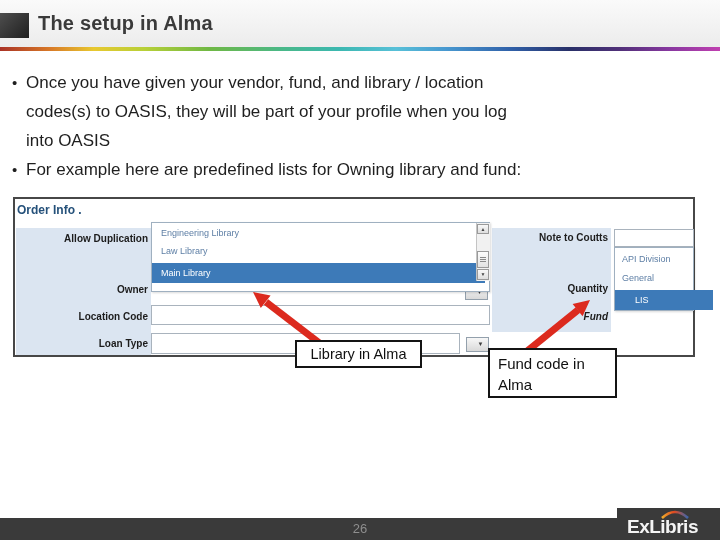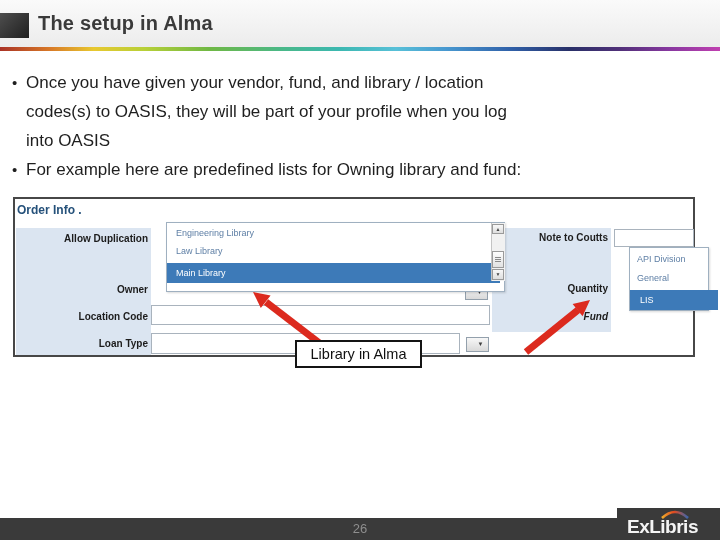--- a/index.html
+++ b/index.html
@@ -41,21 +41,21 @@
   .input { background:#fff; border:1px solid #a9b3bd; }
   .loc-input  { left:136px; top:106px; width:337px; height:18px; }
   .loan-input { left:136px; top:134px; width:307px; height:19px; }
   .ntc-input  { left:599px; top:30px;  width:78px;  height:16px; }
 
   .combo-btn { width:21px; height:13px; background:linear-gradient(#f7f7f7,#d9d9d9);
     border:1px solid #93a0ac; color:#3f3f3f; font-size:6px; text-align:center; line-height:13px; }
   .owner-combo { left:450px; top:86px; }
   .loan-combo  { left:451px; top:138px; }
 
-  .dropdown { background:#fff; border:1px solid #9fb0c0; box-shadow:1px 1px 2px rgba(0,0,0,.15);margin-left:15px; }
+  .dropdown { background:#fff; border:1px solid #9fb0c0; box-shadow:1px 1px 2px rgba(0,0,0,.15); }
   .dd-left { left:136px; top:23px; width:337px; height:68px; }
   .dd-item { font-size:9px; color:#5e7fa5; white-space:nowrap; left:9px; }
   .dd-sel { background:#3d7ab8; color:#ffffff; font-size:9px; line-height:20px; padding-left:9px;
     white-space:nowrap; }
   .dd-left .sel-bar { left:0; top:40px; width:324px; height:20px; }
   .dd-right { left:599px; top:48px; width:78px; height:62px; }
   .dd-right .sel-bar { left:0; top:42px; width:78px; height:20px; }
 
   .sbar { left:324px; top:0; width:13px; height:58px; background:#f1f1f1; border-left:1px solid #c4c4c4; }
   .sbtn { left:0; width:12px; height:10px; background:linear-gradient(#f8f8f8,#dedede);
@@ -149,36 +149,37 @@
         <div class="sb-thumb">
             <div class="grip"></div>
           </div>
         <div class="sbtn sb-dn">▼</div>
       </div>
     </div>
 
     <div class="dropdown dd-right">
       <div class="dd-item" style="left:7px; top:6px;">API Division</div>
       <div class="dd-item" style="left:7px; top:25px;">General</div>
-      <div class="dd-sel sel-bar" style="padding-left:10px;">LIS</div>
+      <div class="dd-sel sel-bar" style="padding-left:20px;">LIS</div>
     </div>
   </div>
 
   <svg class="arrows" viewBox="0 0 720 540">
     <g>
       <line x1="322" y1="345" x2="266" y2="302" stroke="#dc2a1e" stroke-width="7"></line>
       <polygon points="253,292 270.6,295.5 260.8,308.1" fill="#dc2a1e"></polygon>
     </g>
     <g>
       <line x1="526" y1="352" x2="578" y2="310" stroke="#dc2a1e" stroke-width="7"></line>
       <polygon points="590,300 582.6,316.3 572.6,303.9" fill="#dc2a1e"></polygon>
     </g>
   </svg>
 
   <div class="callout callout-library">Library in Alma</div>
+  <div class="callout callout-fund">Fund code in Alma</div>
 
   <div class="footer-bar"></div>
   <div class="pagenum">26</div>
   <div class="logo-box">
     <svg class="logo-arc" width="30" height="12" viewBox="0 0 30 12">
       <defs>
         <linearGradient id="arcg" x1="0" y1="0" x2="1" y2="0">
           <stop offset="0" stop-color="#eead2b"></stop>
           <stop offset="0.45" stop-color="#e2491f"></stop>
           <stop offset="1" stop-color="#3a66ad"></stop>

